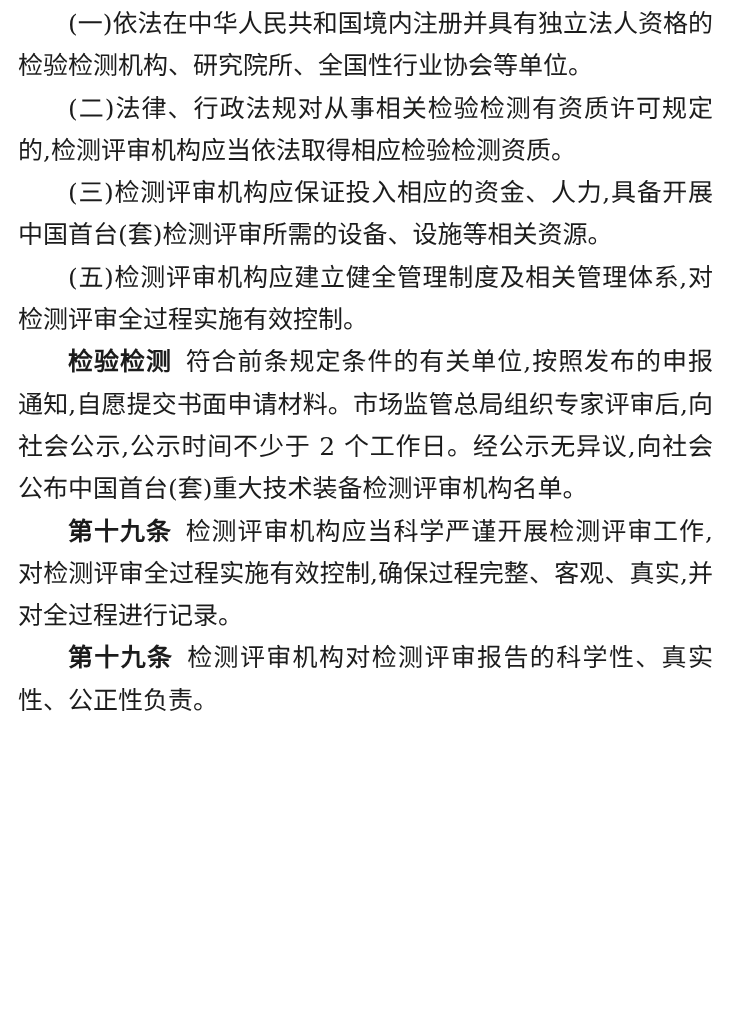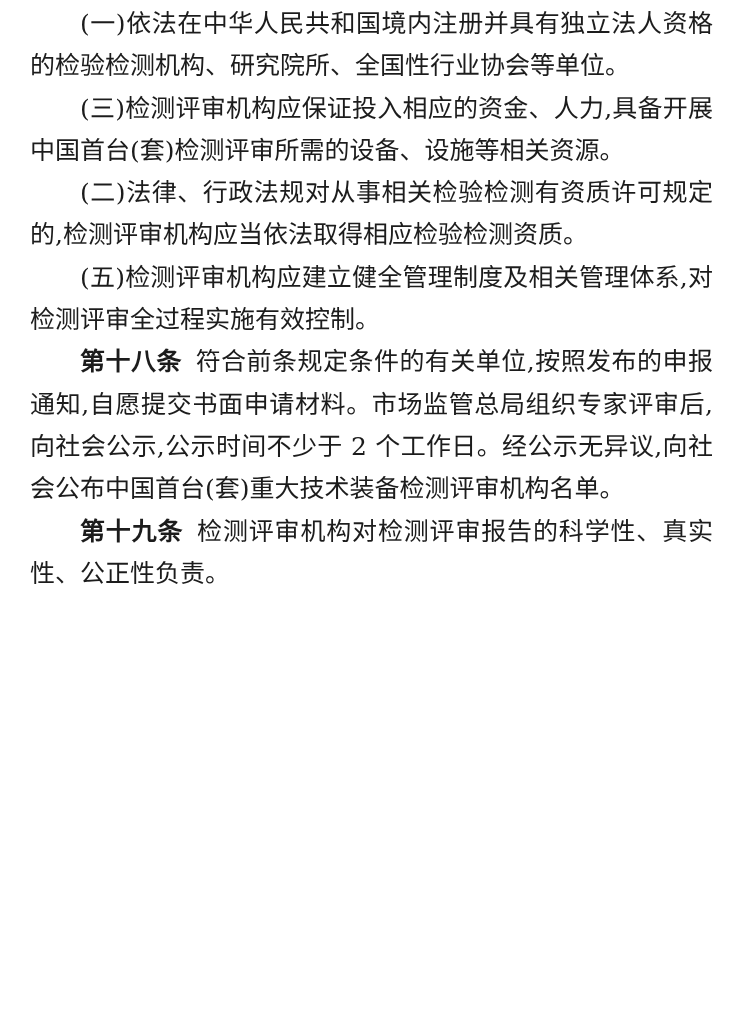--- a/index.html
+++ b/index.html
@@ -9,21 +9,21 @@
   }
   body {
     width: 732px;
     height: 1016px;
     overflow: hidden;
   }
   .page {
     box-sizing: border-box;
     width: 732px;
     height: 1016px;
-    padding: 3px 19px 0 30px;
+    padding: 3px 19px 0 18px;
     background: #ffffff;
     color: #1c1c1c;
     font-family: "DejaVu Serif", "Liberation Serif", serif;
     font-size: 25px;
     line-height: 42.3px;
     text-align: justify;
     text-justify: inter-ideograph;
     overflow: hidden;
   }
   .page p {
@@ -37,26 +37,27 @@
     margin-right: 0.55em;
   }
 </style>
 </head>
 <body>
 
 <div class="page">
 
   <p><span>(一)依法在中华人民共和国境内注册并具有独立法人资格的检验检测机构、研究院所、全国性行业协会等单位。</span></p>
 
+  <p><span>(二)法律、行政法规对从事相关检验检测有资质许可规定的,检测评审机构应当依法取得相应检验检测资质。</span></p>
+
   <p><span>(三)检测评审机构应保证投入相应的资金、人力,具备开展中国首台(套)检测评审所需的设备、设施等相关资源。</span></p>
-
-  <p><span>(二)法律、行政法规对从事相关检验检测有资质许可规定的,检测评审机构应当依法取得相应检验检测资质。</span></p>
 
 
   <p><span>(五)检测评审机构应建立健全管理制度及相关管理体系,对检测评审全过程实施有效控制。</span></p>
 
 
-  <p><span class="article-lead">第十八条</span><span>符合前条规定条件的有关单位,按照发布的申报通知,自愿提交书面申请材料。市场监管总局组织专家评审后,向社会公示,公示时间不少于 2 个工作日。经公示无异议,向社会公布中国首台(套)重大技术装备检测评审机构名单。</span></p>
+  <p><span class="article-lead">检验检测</span><span>符合前条规定条件的有关单位,按照发布的申报通知,自愿提交书面申请材料。市场监管总局组织专家评审后,向社会公示,公示时间不少于 2 个工作日。经公示无异议,向社会公布中国首台(套)重大技术装备检测评审机构名单。</span></p>
 
+  <p><span class="article-lead">第十九条</span><span>检测评审机构应当科学严谨开展检测评审工作,对检测评审全过程实施有效控制,确保过程完整、客观、真实,并对全过程进行记录。</span></p>
 
   <p><span class="article-lead">第十九条</span><span>检测评审机构对检测评审报告的科学性、真实性、公正性负责。</span></p>
 
 </div>
 
 </body></html>

